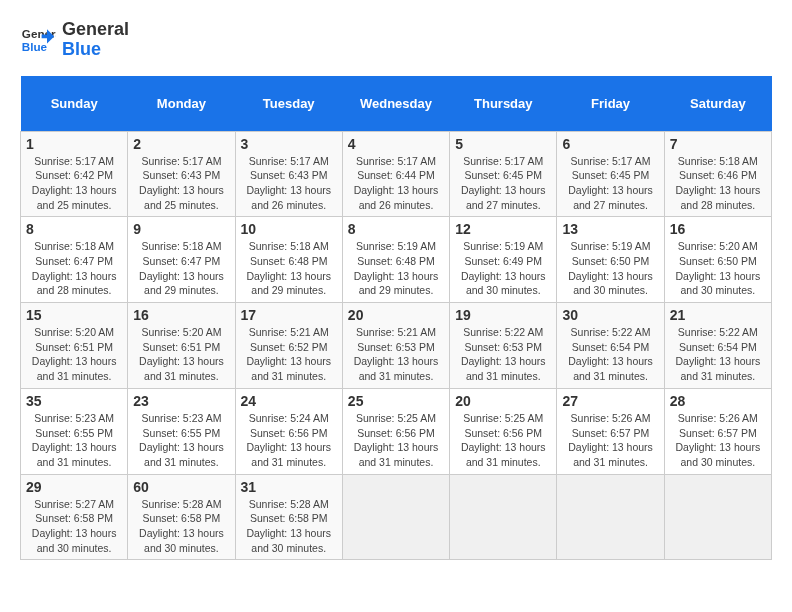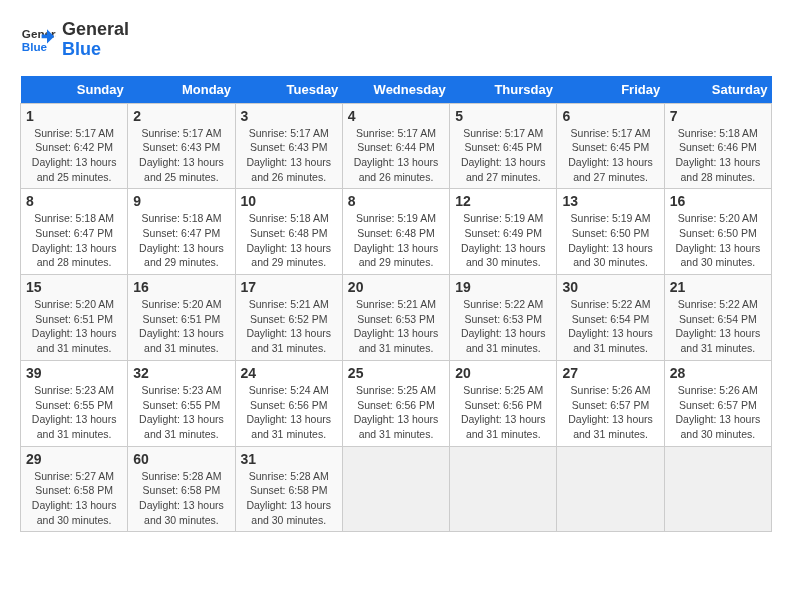--- a/index.html
+++ b/index.html
@@ -47,22 +47,22 @@
       color: #555;
     }
     table {
       width: 100%;
       border-collapse: collapse;
       font-size: 11px;
     }
     thead tr th {
       background-color: #1a73e8;
       color: #fff;
-      padding: 6px 4px;
-      text-align: right;
+      padding: 20px 4px;
+      text-align: center;
       font-size: 13px;
       font-weight: bold;
     }
     tbody tr td {
       border: 1px solid #ccc;
       vertical-align: top;
       padding: 4px 5px;
       width: 106px;
       min-height: 80px;
     }
@@ -210,25 +210,25 @@
           <span class="day-num">30</span>
 <div class="day-info">Sunrise: 5:22 AM<br>Sunset: 6:54 PM<br>Daylight: 13 hours and 31 minutes.</div>
         </td>
         <td>
           <span class="day-num">21</span>
 <div class="day-info">Sunrise: 5:22 AM<br>Sunset: 6:54 PM<br>Daylight: 13 hours and 31 minutes.</div>
         </td>
       </tr>
       <tr>
         <td>
-          <span class="day-num">39</span>
+          <span class="day-num">35</span>
 <div class="day-info">Sunrise: 5:23 AM<br>Sunset: 6:55 PM<br>Daylight: 13 hours and 31 minutes.</div>
         </td>
         <td>
-          <span class="day-num">32</span>
+          <span class="day-num">23</span>
 <div class="day-info">Sunrise: 5:23 AM<br>Sunset: 6:55 PM<br>Daylight: 13 hours and 31 minutes.</div>
         </td>
         <td>
           <span class="day-num">24</span>
 <div class="day-info">Sunrise: 5:24 AM<br>Sunset: 6:56 PM<br>Daylight: 13 hours and 31 minutes.</div>
         </td>
         <td>
           <span class="day-num">25</span>
 <div class="day-info">Sunrise: 5:25 AM<br>Sunset: 6:56 PM<br>Daylight: 13 hours and 31 minutes.</div>
         </td>

